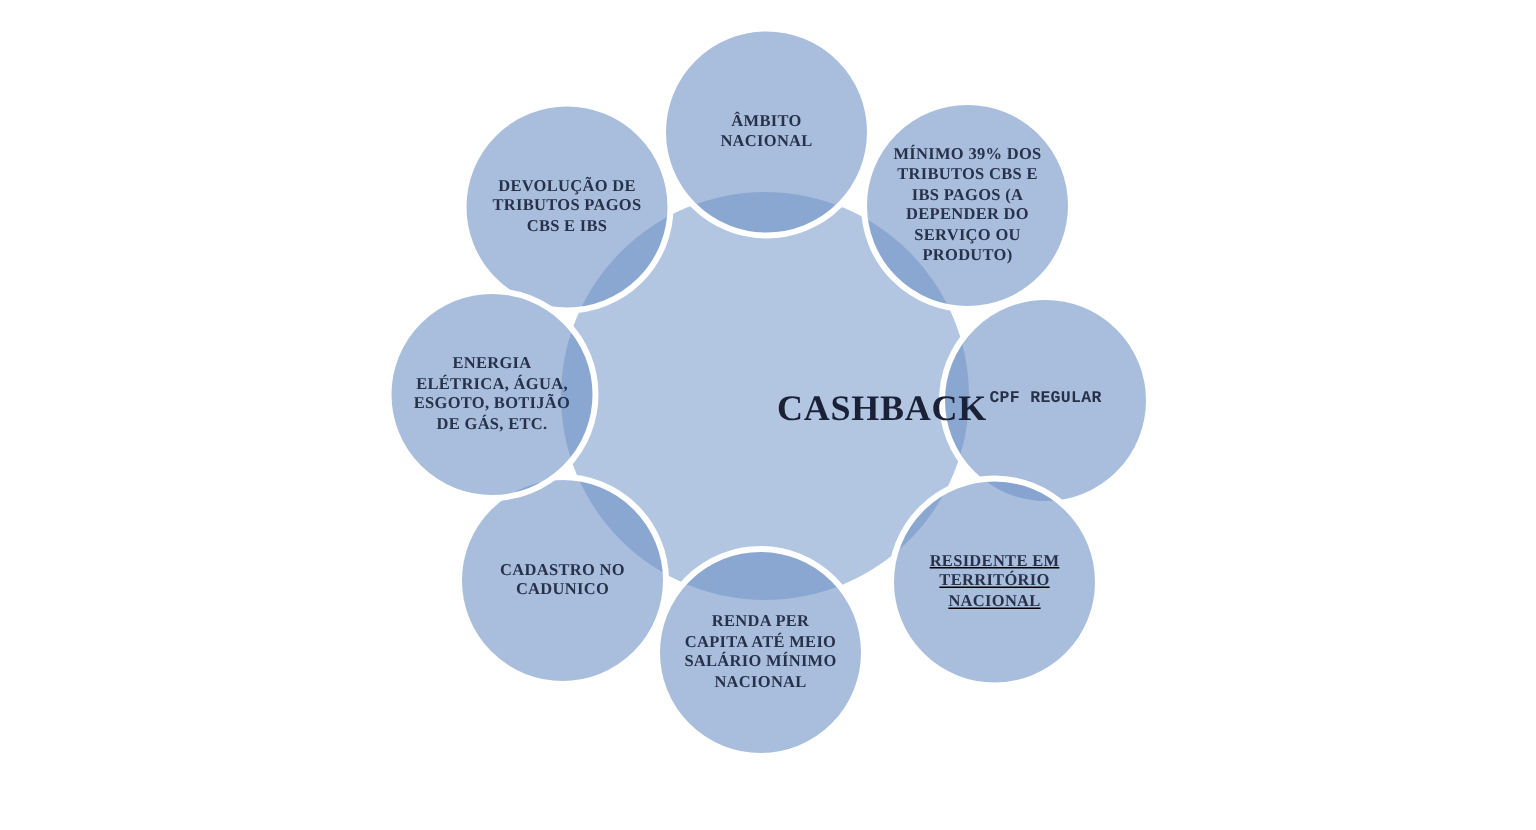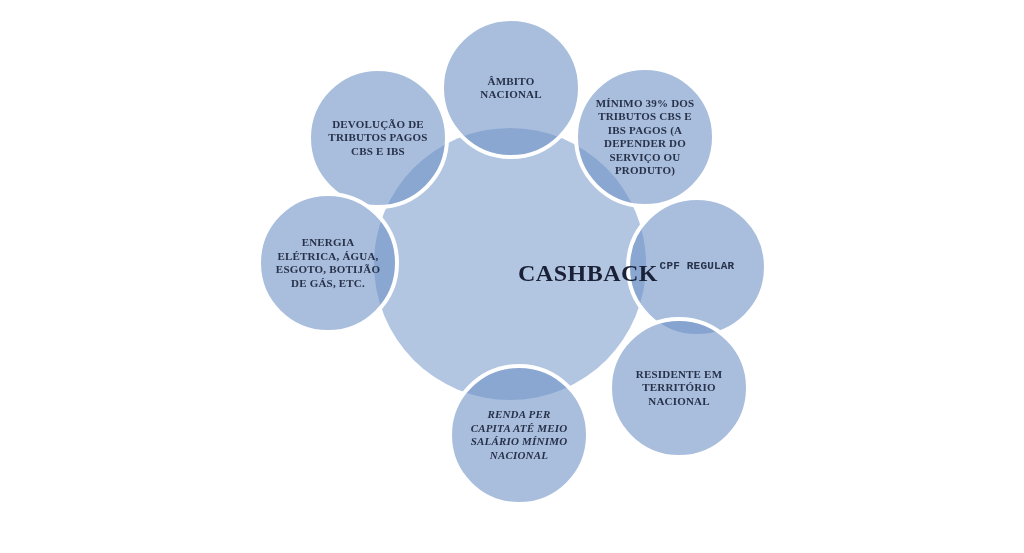--- a/index.html
+++ b/index.html
@@ -78,33 +78,37 @@
 IBS PAGOS (A
 DEPENDER DO
 SERVIÇO OU
 PRODUTO)</div>
   </div>
 
   <div class="node" style="left:626px; top:196px;font-family:Liberation Mono, monospace;">
     <div class="node-label">CPF REGULAR</div>
   </div>
 
-  <div class="node" style="left:608px; top:317px;">
+  <div class="node" style="left:592px; top:317px;text-decoration:underline;">
     <div class="node-label">RESIDENTE EM
 TERRITÓRIO
 NACIONAL</div>
   </div>
 
-  <div class="node" style="left:448px; top:364px;font-style:italic;">
+  <div class="node" style="left:436px; top:364px;">
     <div class="node-label">RENDA PER
 CAPITA ATÉ MEIO
 SALÁRIO MÍNIMO
 NACIONAL</div>
   </div>
 
+  <div class="node" style="left:304px; top:316px;">
+    <div class="node-label">CADASTRO NO
+CADUNICO</div>
+  </div>
 
   <div class="node" style="left:307px; top:67px;">
     <div class="node-label">DEVOLUÇÃO DE
 TRIBUTOS PAGOS
 CBS E IBS</div>
   </div>
 
   <div class="node" style="left:257px; top:192px;">
     <div class="node-label">ENERGIA
 ELÉTRICA, ÁGUA,

